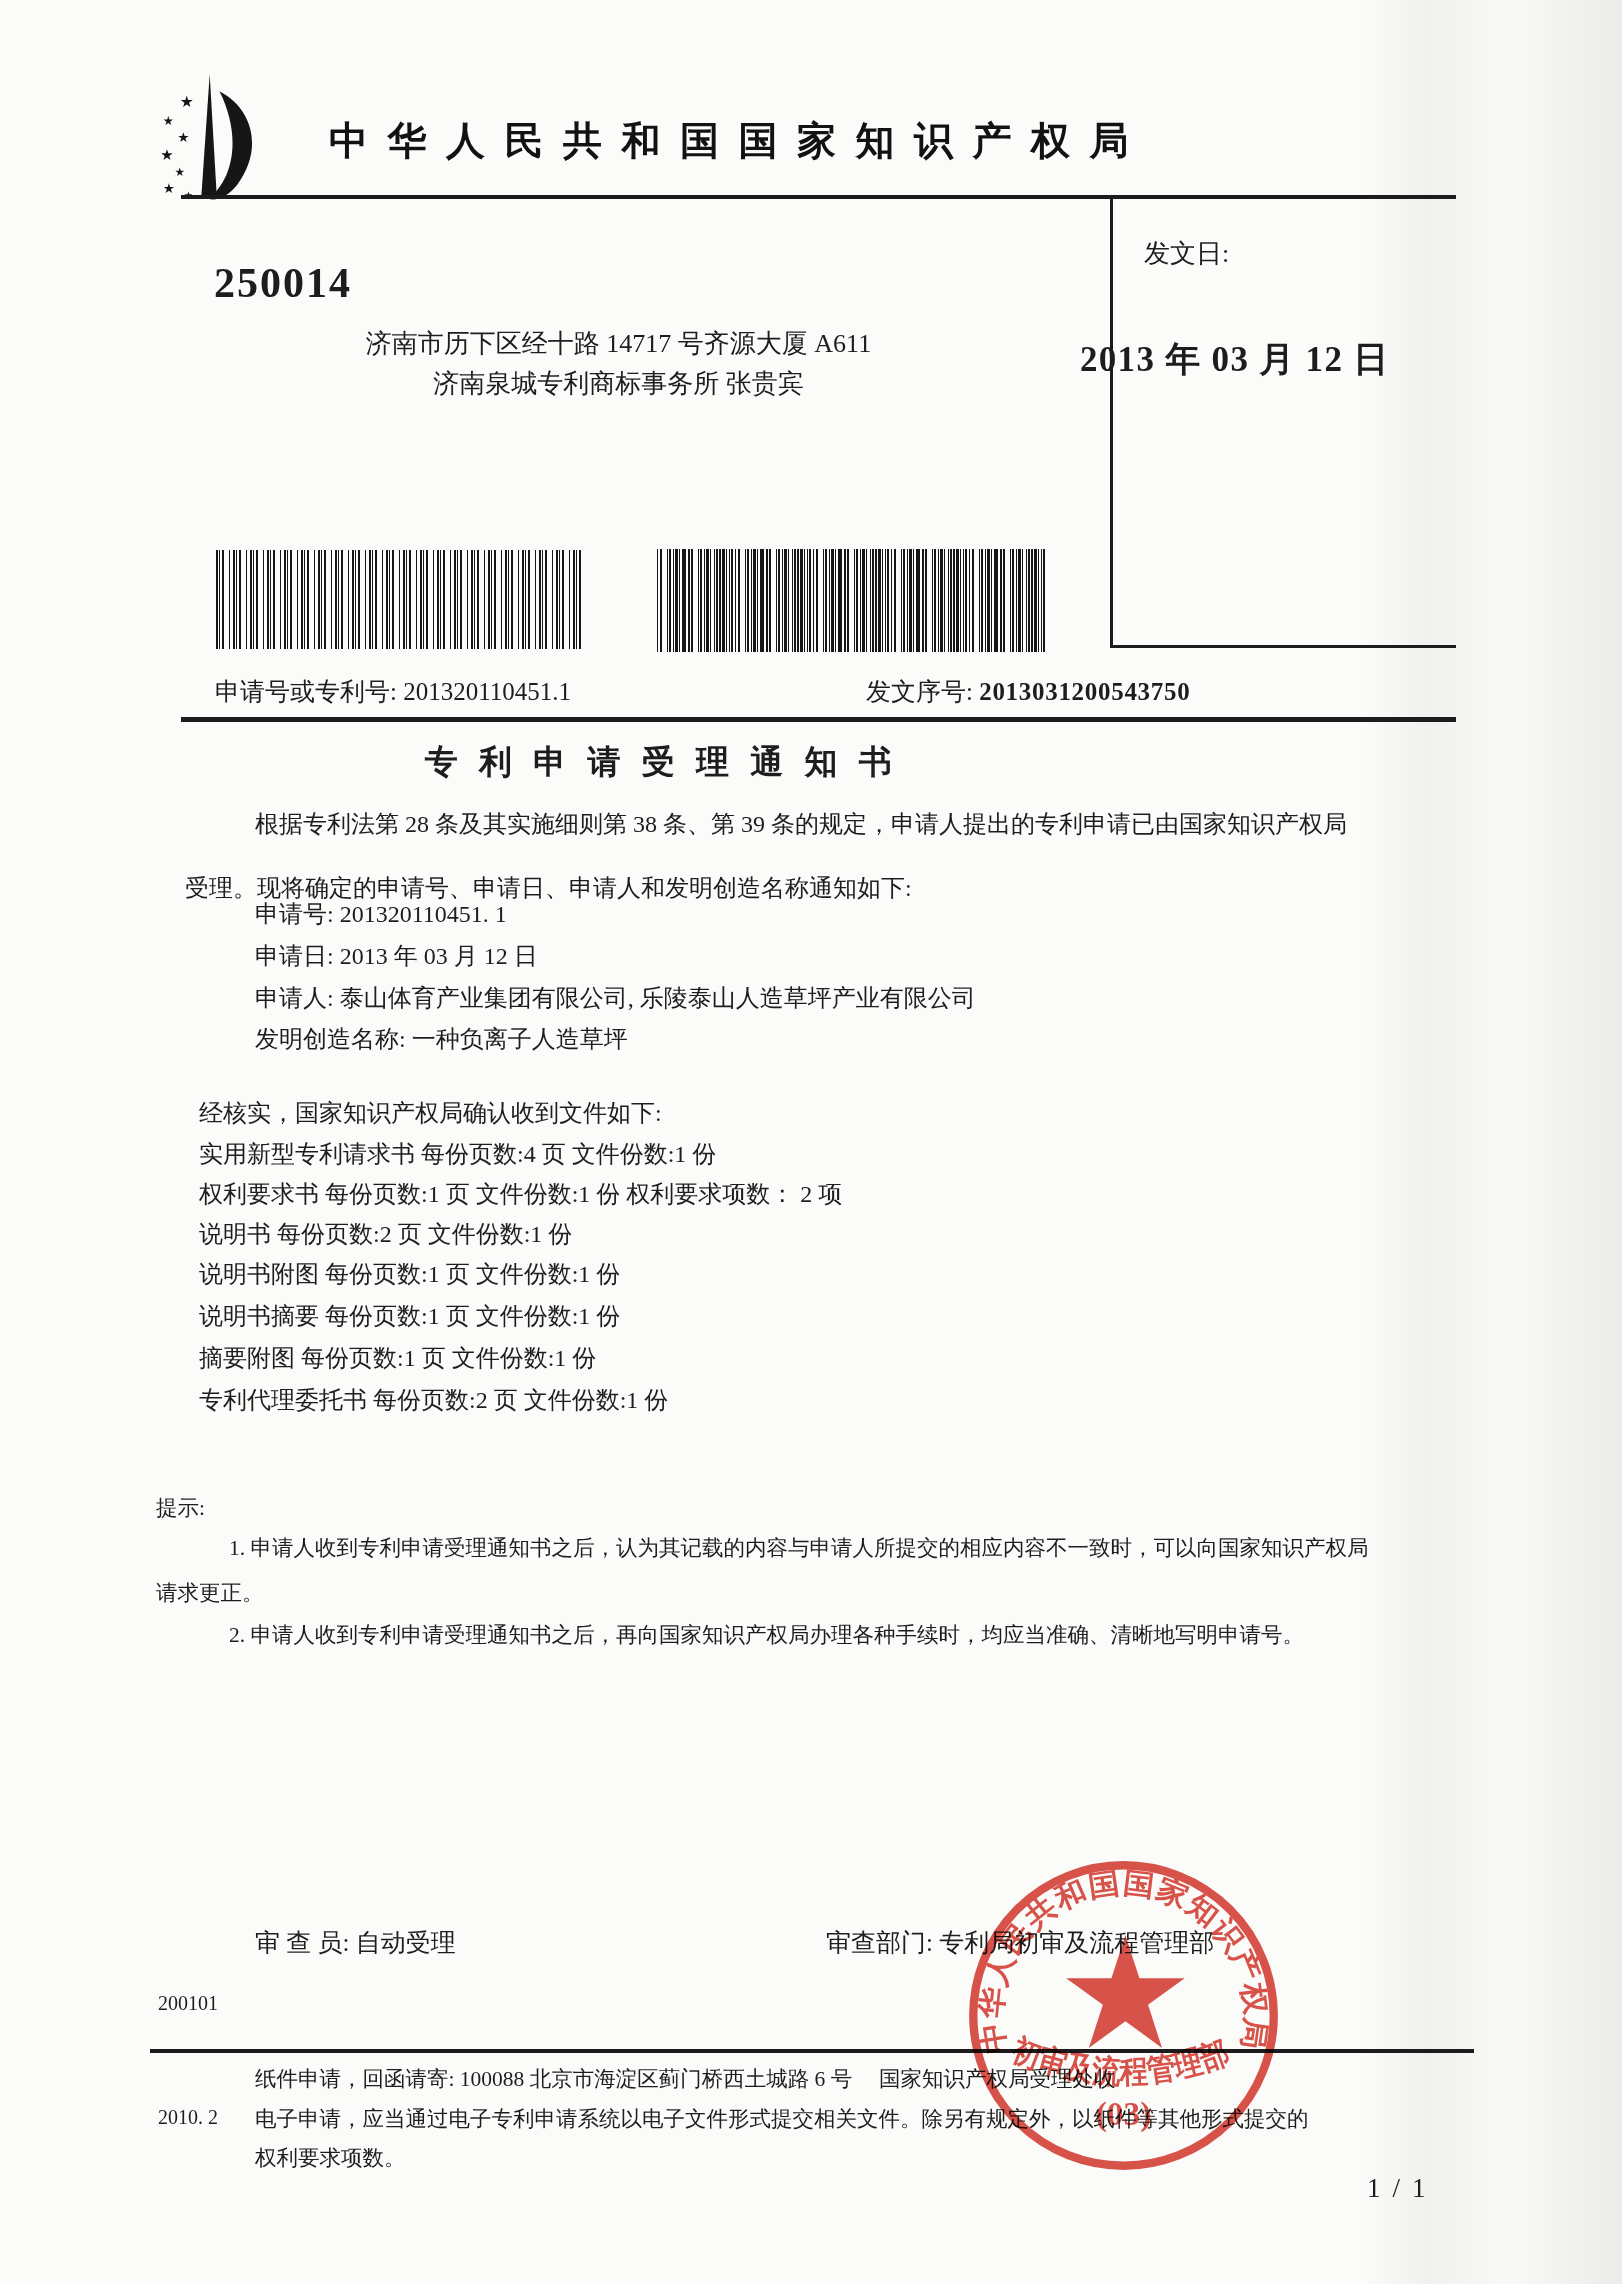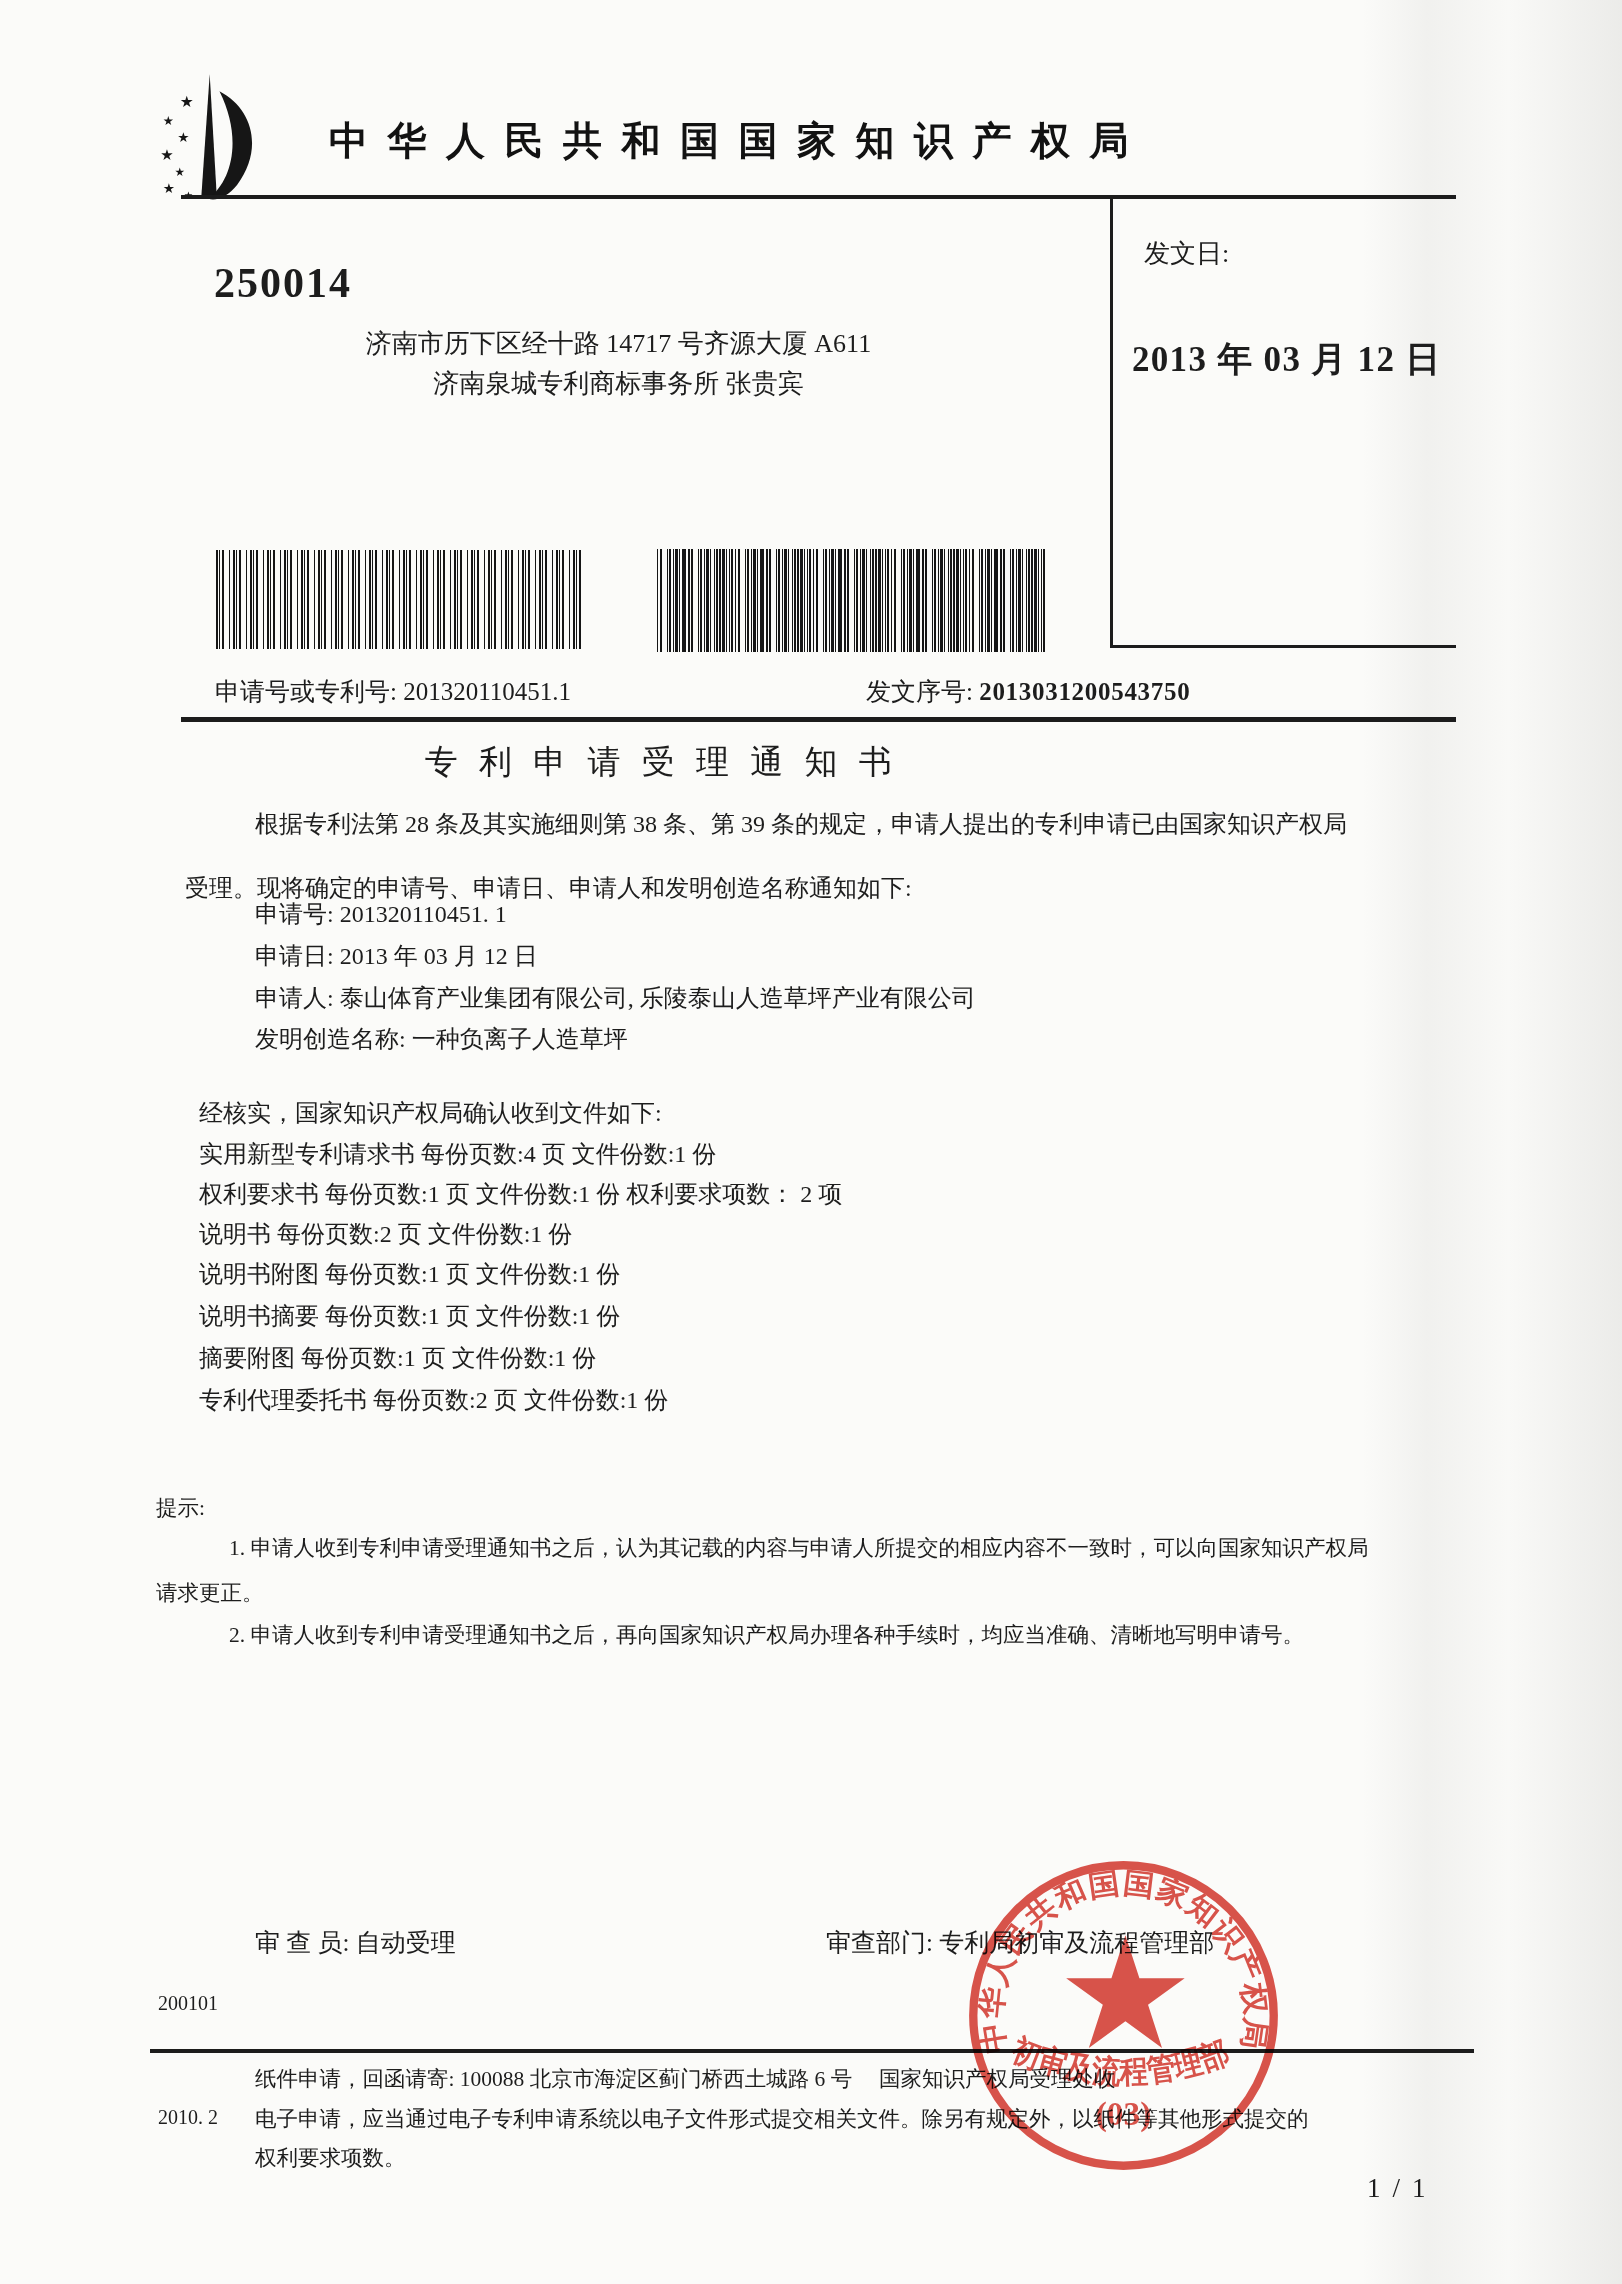--- a/index.html
+++ b/index.html
@@ -24,34 +24,34 @@
   .rule-header{left:181px;top:195px;width:1275px;height:3.9px;}
   .box-vline{left:1110px;top:195px;width:2.6px;height:451px;}
   .box-bline{left:1110px;top:645px;width:346px;height:2.6px;}
   
   .mail-code{left:214px;top:259px;font-size:42px;font-weight:700;letter-spacing:2px;}
   .addr{left:195px;width:847px;text-align:center;font-size:26px;}
   .addr1{top:326px;}
   .addr2{top:366px;}
   
   .dispatch-label{left:1144px;top:236px;font-size:26px;}
-  .dispatch-date{left:1132px;top:336px;font-size:35px;font-weight:700;letter-spacing:1.3px;}
+  .dispatch-date{left:1080px;top:336px;font-size:35px;font-weight:700;letter-spacing:1.3px;}
   
   .barcode{position:absolute;}
   .barcode-left{left:216px;top:550px;width:370px;height:99px;
     background:repeating-linear-gradient(90deg,#161616 0 2px,transparent 2px 3.3px,#161616 3.3px 3.9px,transparent 3.9px 5.9px,#161616 5.9px 8.5px,transparent 8.5px 9.8px,#161616 9.8px 10.4px,transparent 10.4px 13px,#161616 13px 14.3px,transparent 14.3px 17px);}
   .barcode-right{left:657px;top:549px;width:390px;height:103px;
     background:repeating-linear-gradient(90deg,#161616 0 1.3px,transparent 1.3px 2.6px,#161616 2.6px 5.2px,transparent 5.2px 6.5px,#161616 6.5px 7.2px,transparent 7.2px 9.8px,#161616 9.8px 11px,transparent 11px 11.7px,#161616 11.7px 13.7px,transparent 13.7px 15.6px);}
   
   .ref-left{left:215px;top:675px;font-size:25px;}
   .ref-right{left:866px;top:675px;font-size:25px;}
   .ref-right b{font-weight:700;letter-spacing:0.7px;}
   .rule-ref{left:181px;top:717px;width:1275px;height:4.6px;}
   
-  .notice-title{left:0;top:740px;width:1323px;text-align:center;font-size:33px;font-weight:400;letter-spacing:6.5px;}
+  .notice-title{left:0;top:740px;width:1323px;text-align:center;font-size:33px;font-weight:700;letter-spacing:6.5px;}
   .t37{font-size:24px;}
   .intro1{left:255px;top:808px;}
   .intro2{left:185px;top:872px;text-align:center;}
   .f0{left:255px;top:898px;}
   .f1{left:255px;top:940px;}
   .f2{left:255px;top:982px;}
   .f3{left:255px;top:1023px;}
   .recv{left:199px;top:1097px;}
   .r0{left:199px;top:1138px;}
   .r1{left:199px;top:1178px;}

